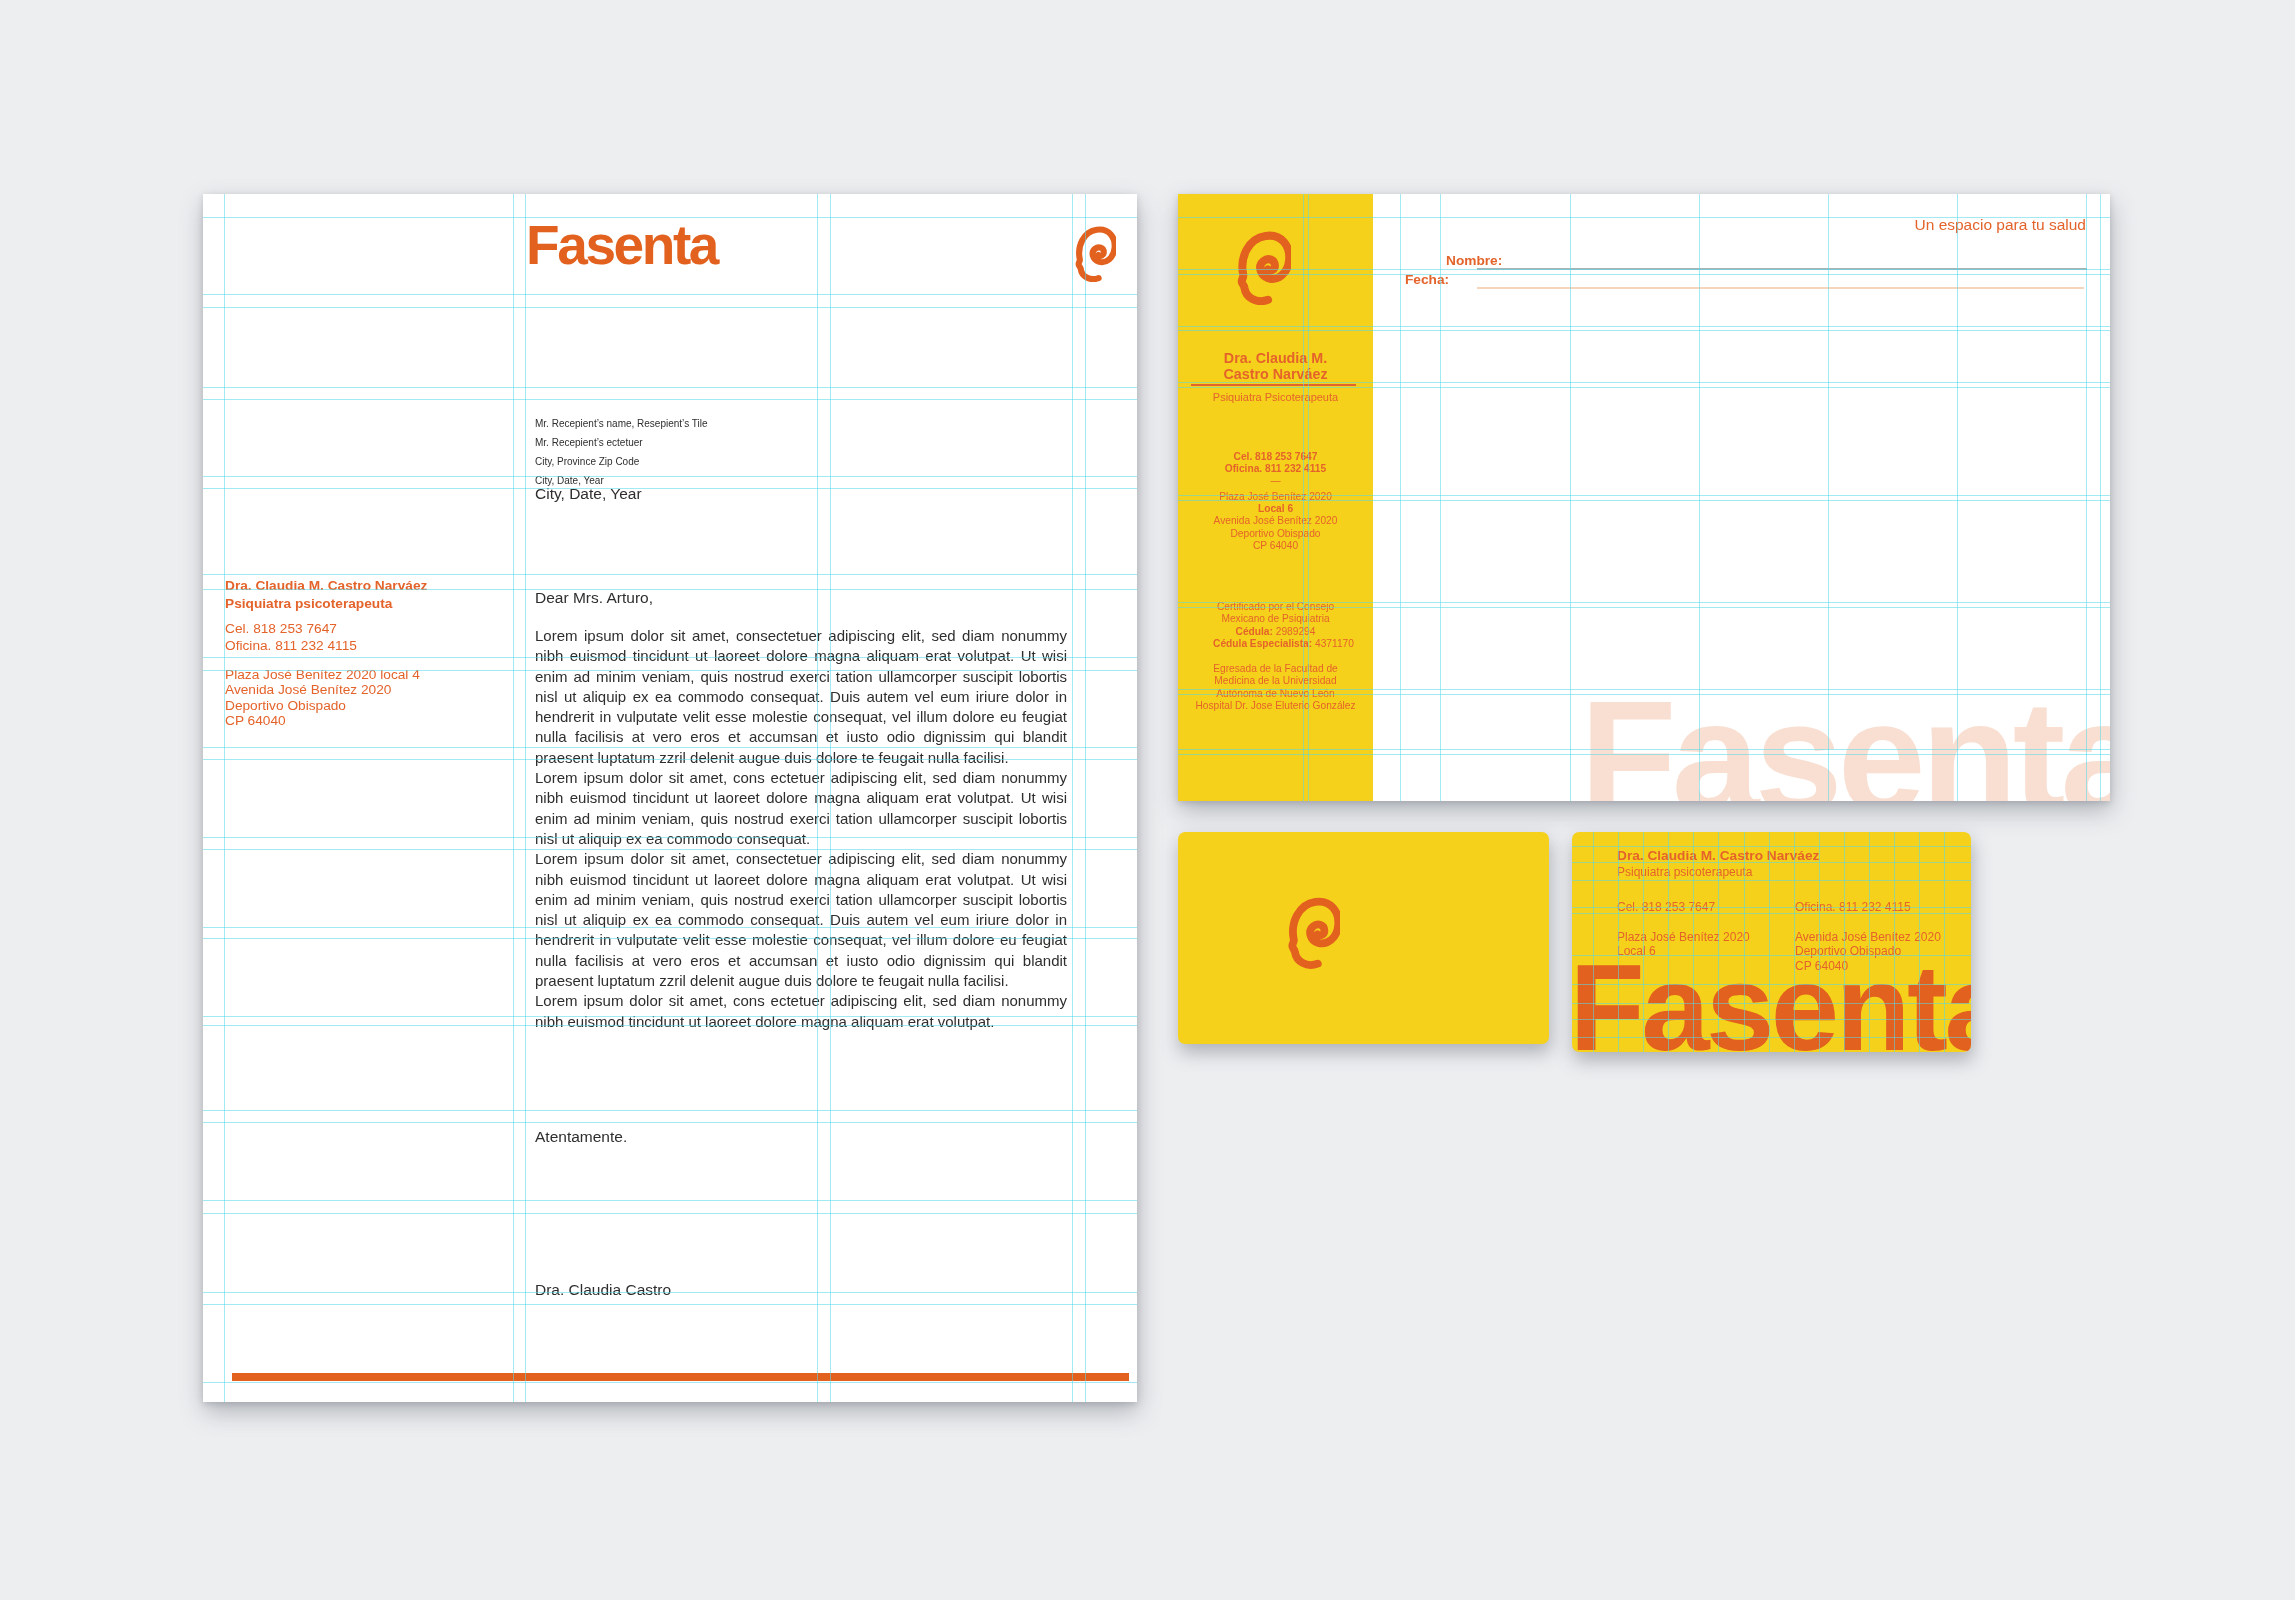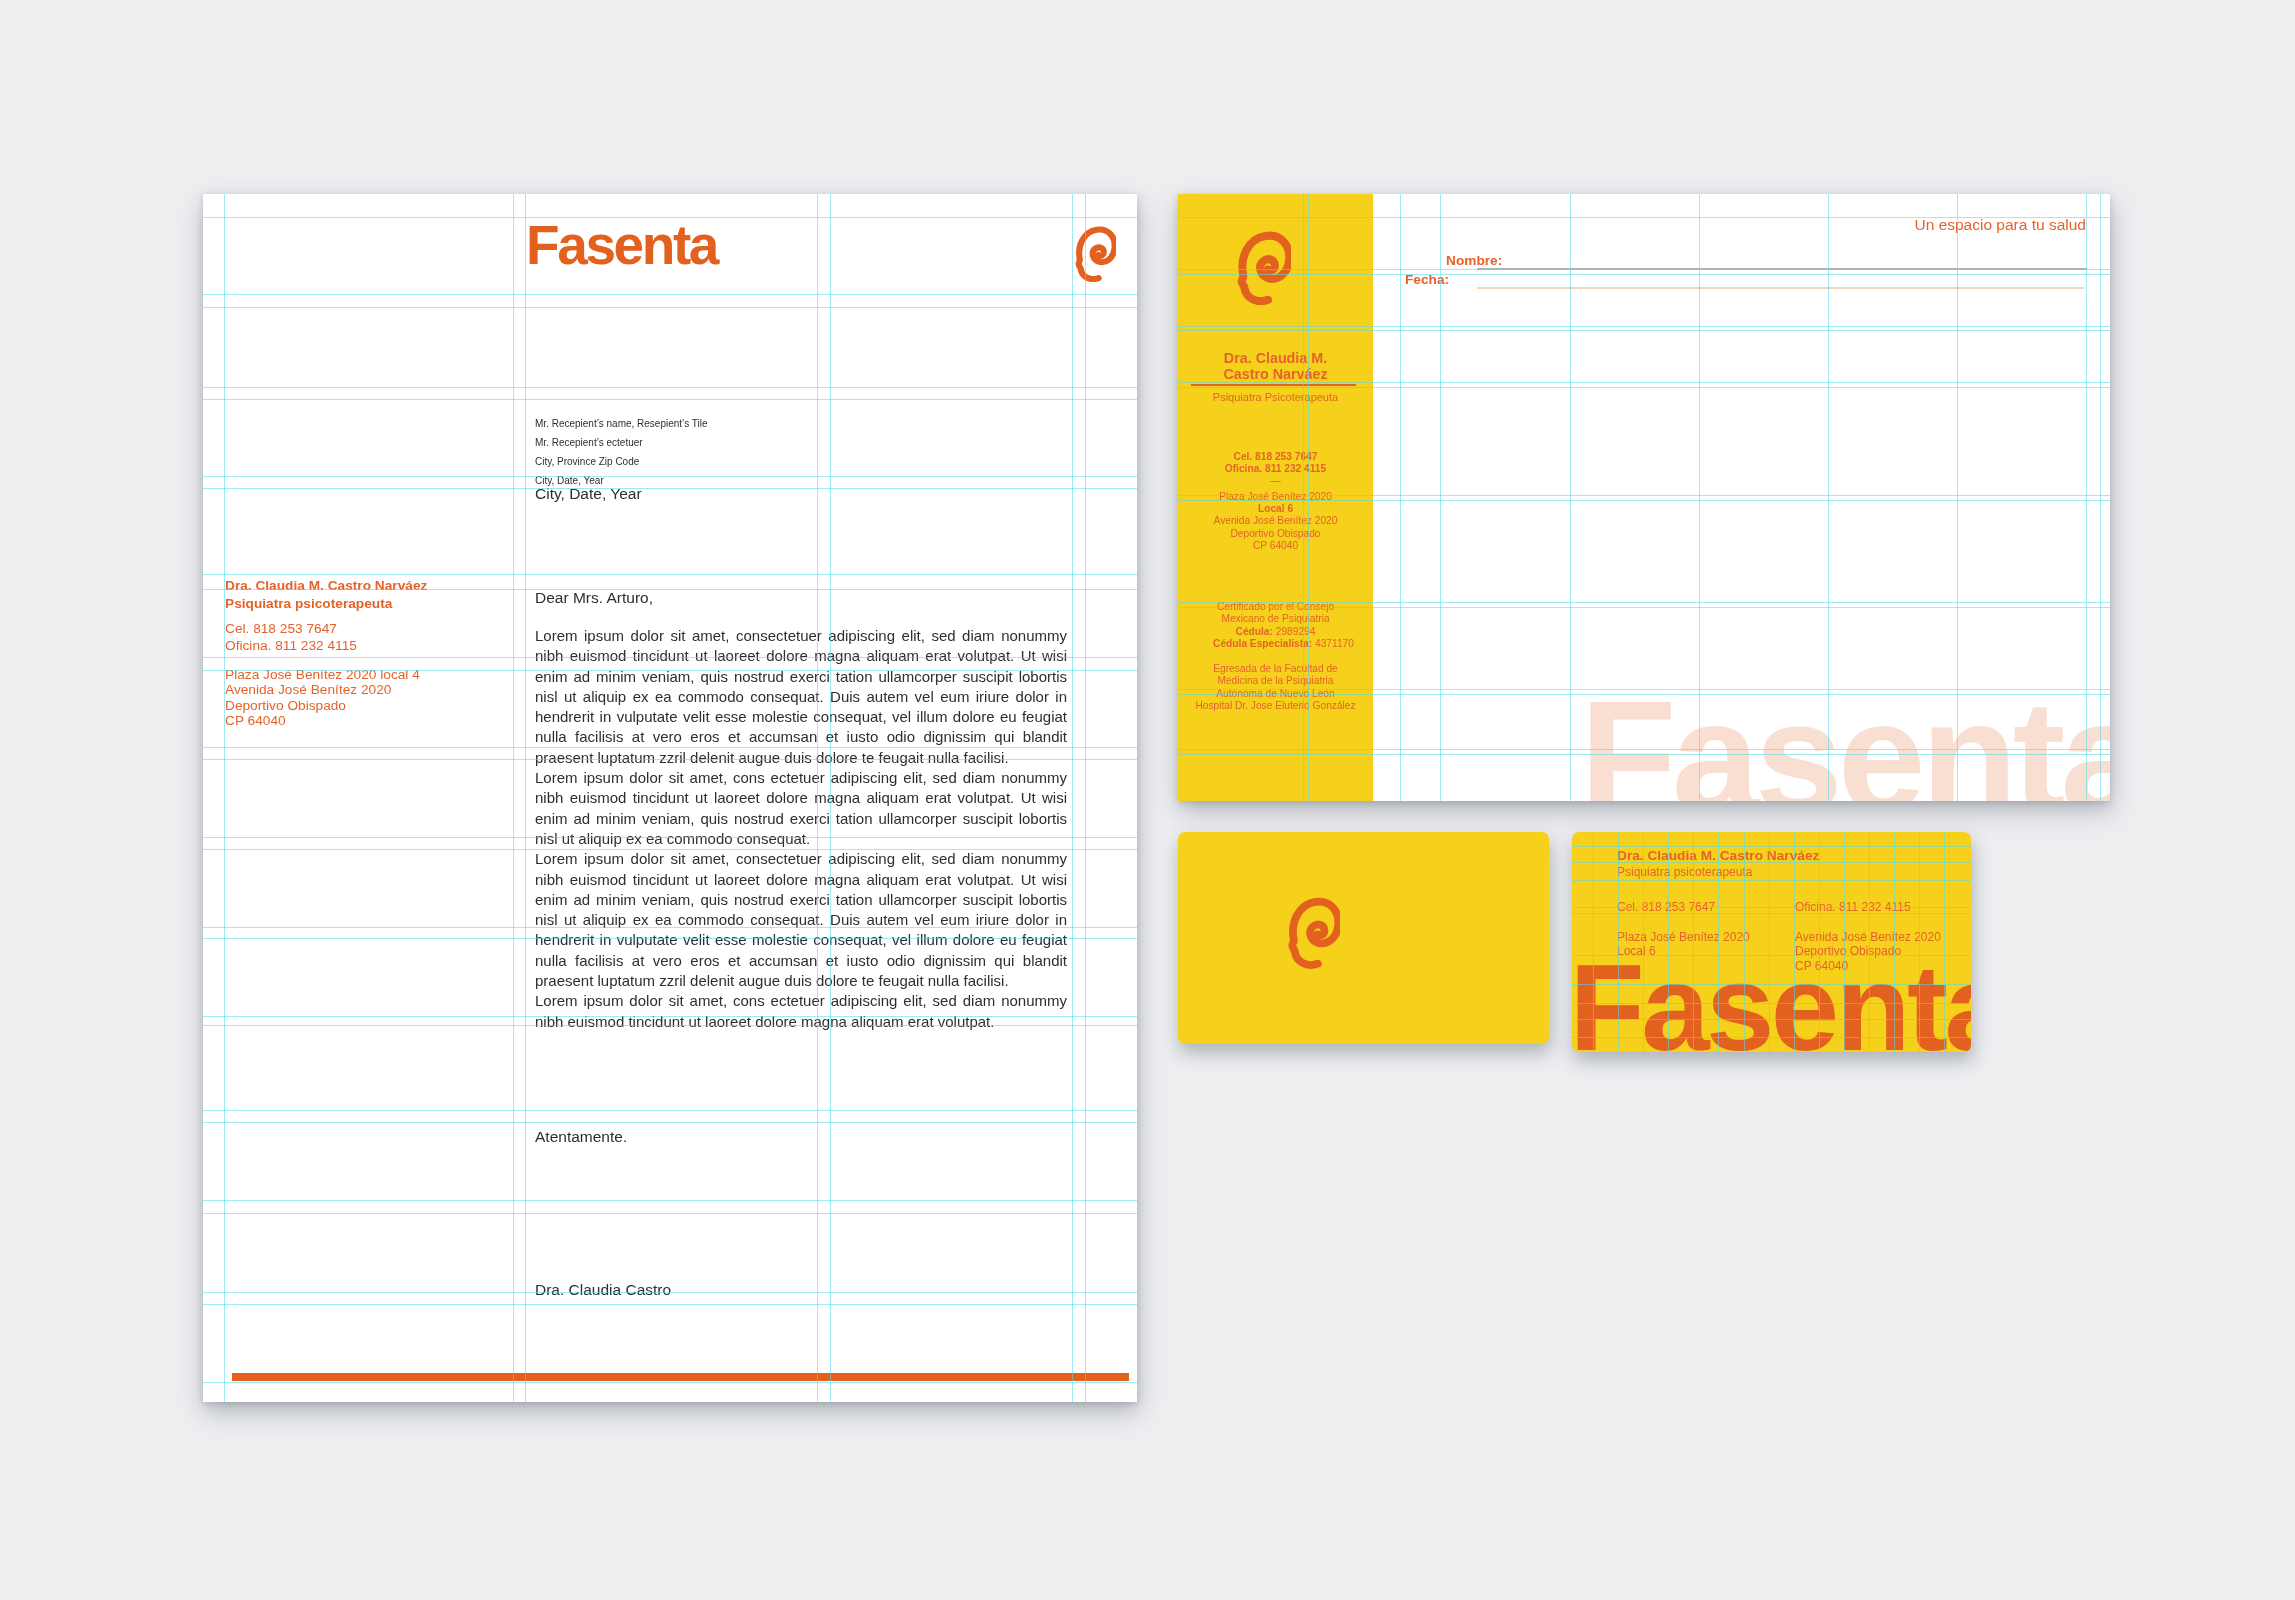--- a/index.html
+++ b/index.html
@@ -196,21 +196,21 @@
     <span class="b">Cédula:</span>
     <span>2989294</span>
   </div>
   <div class="layer rx-cedula2">
     <span class="b">Cédula Especialista:</span>
     <span>4371170</span>
   </div>
 
   <div class="layer rx-list rx-edu">
       <div>Egresada de la Facultad de</div>
-      <div>Medicina de la Psiquiatria</div>
+      <div>Medicina de la Universidad</div>
       <div>Autónoma de Nuevo León</div>
       <div>Hospital Dr. Jose Eluterio González</div>
     </div>
 
   <div class="layer rx-tagline">
     <span>Un </span><span class="it">espacio</span><span> para tu salud</span>
   </div>
 
   <div class="layer rx-nombre">Nombre:</div>
   <div class="layer rx-nombre-rule"></div>

